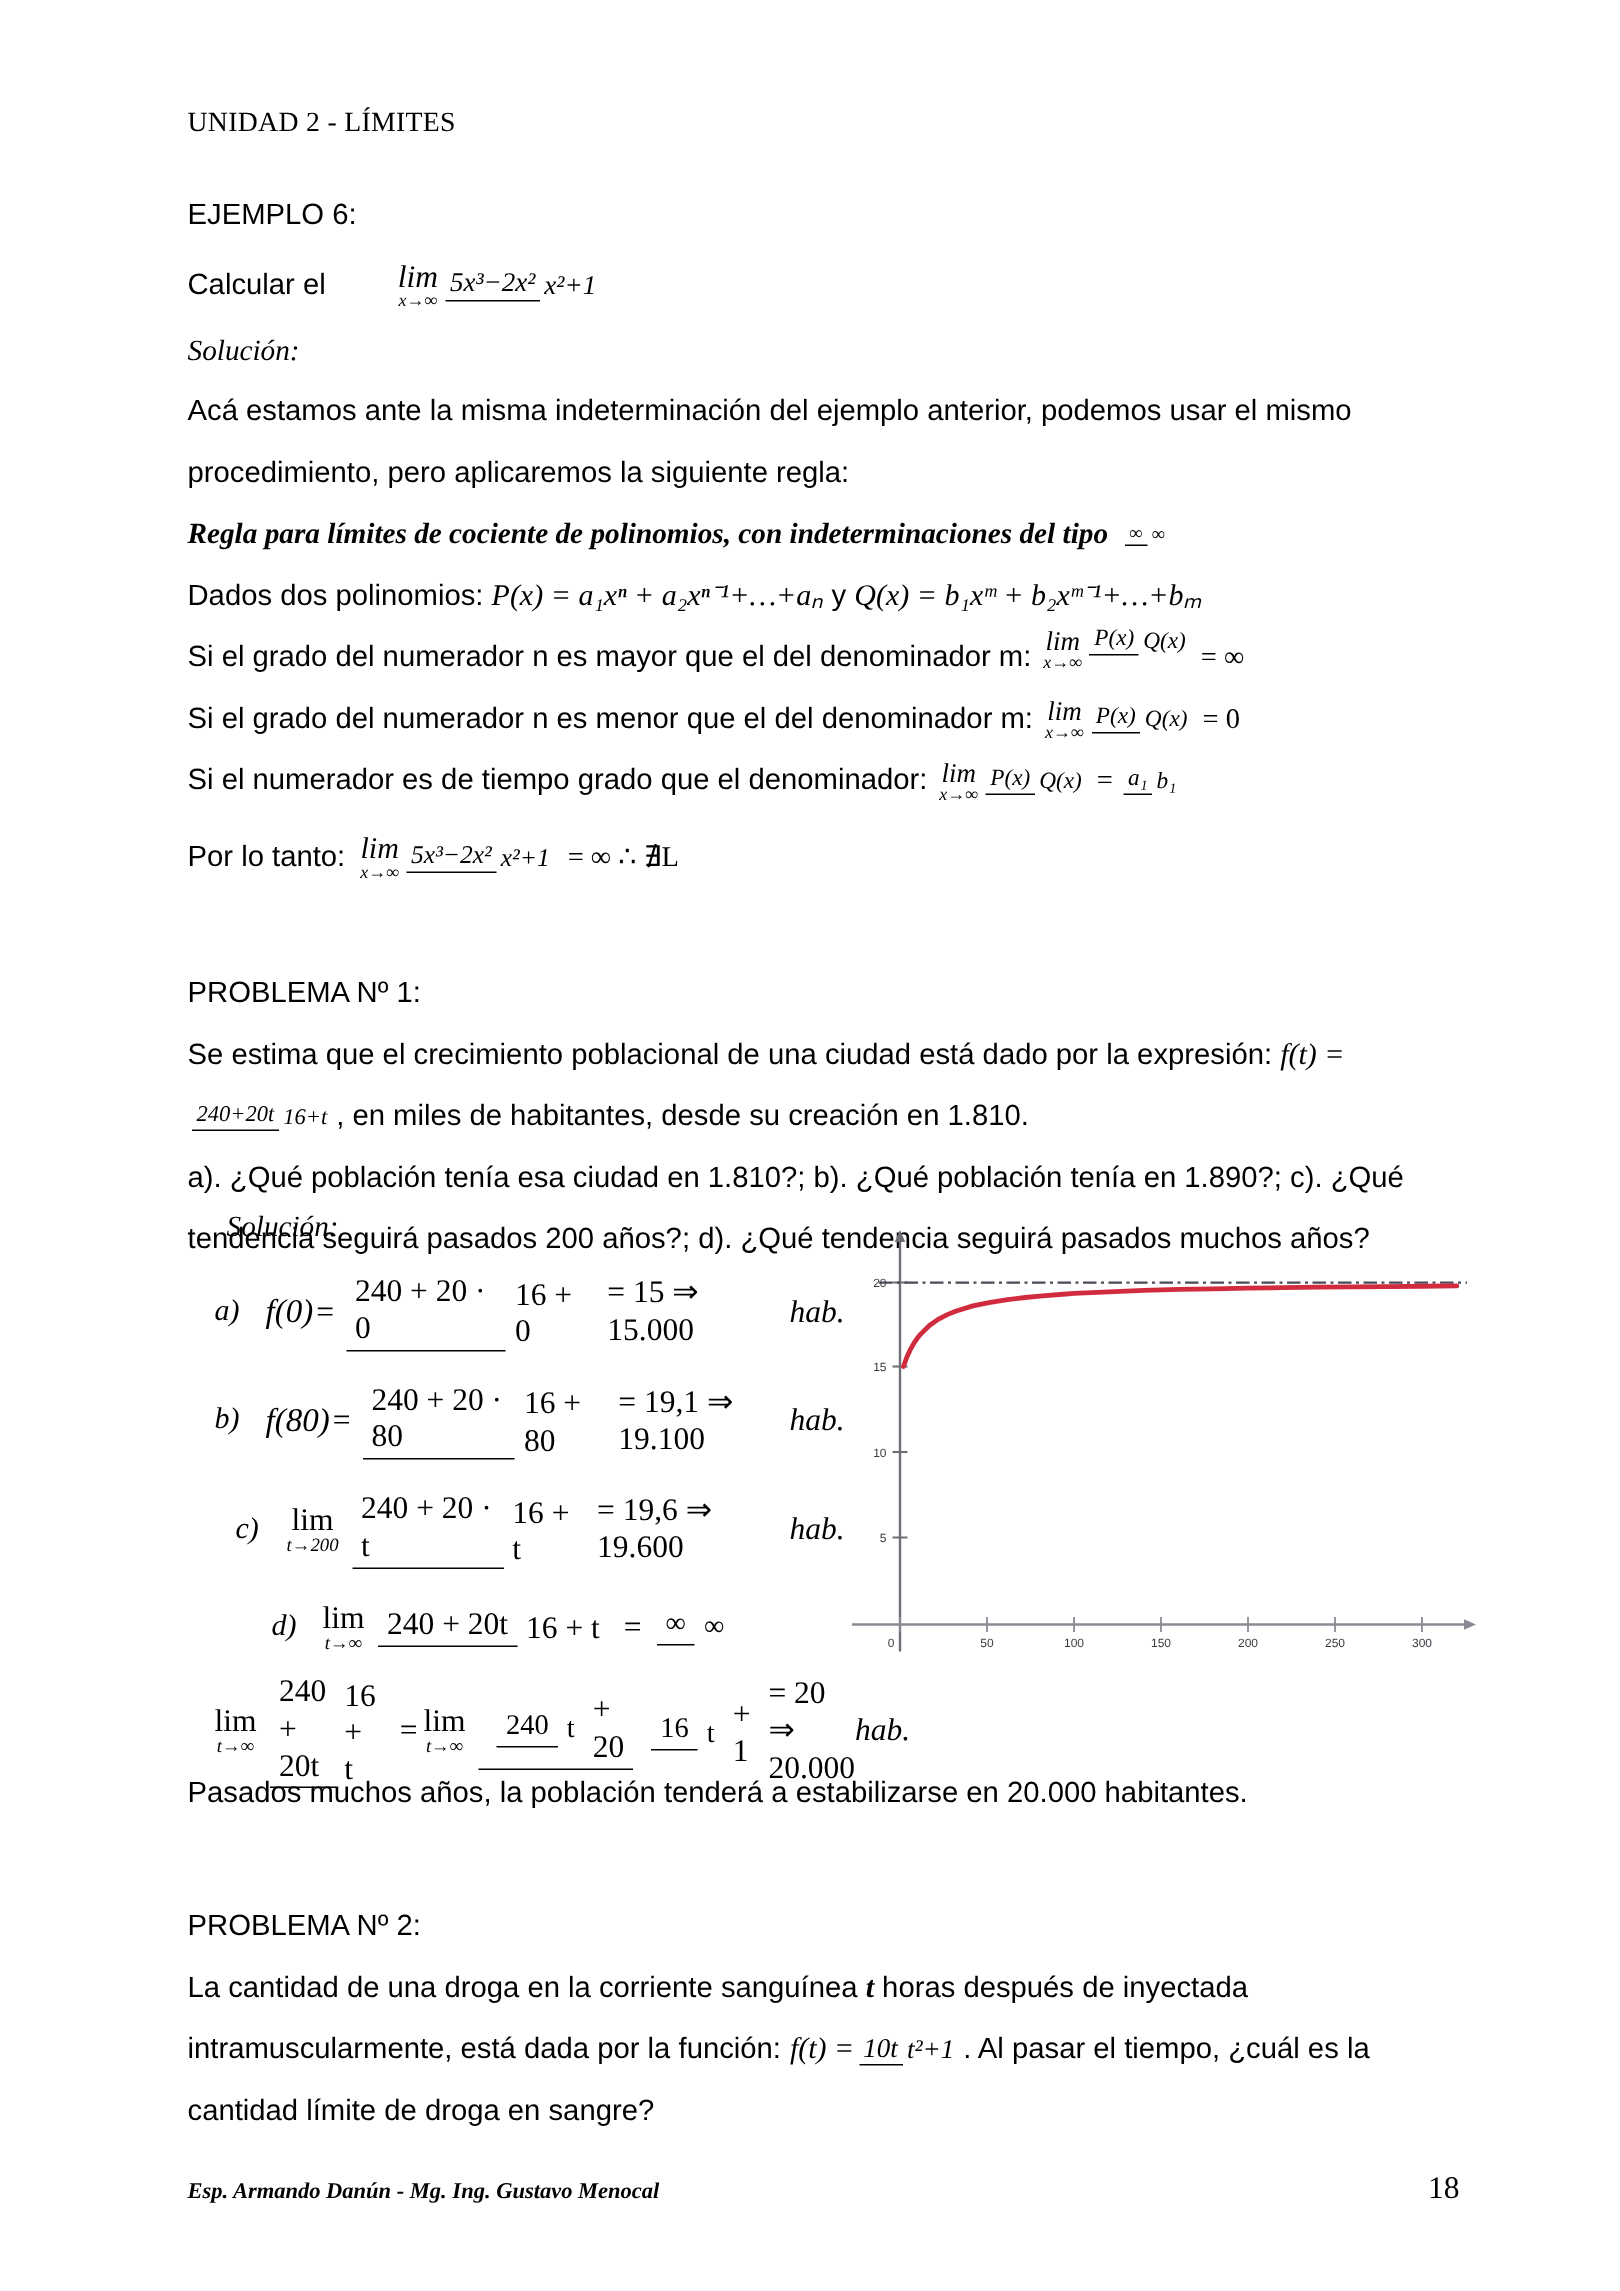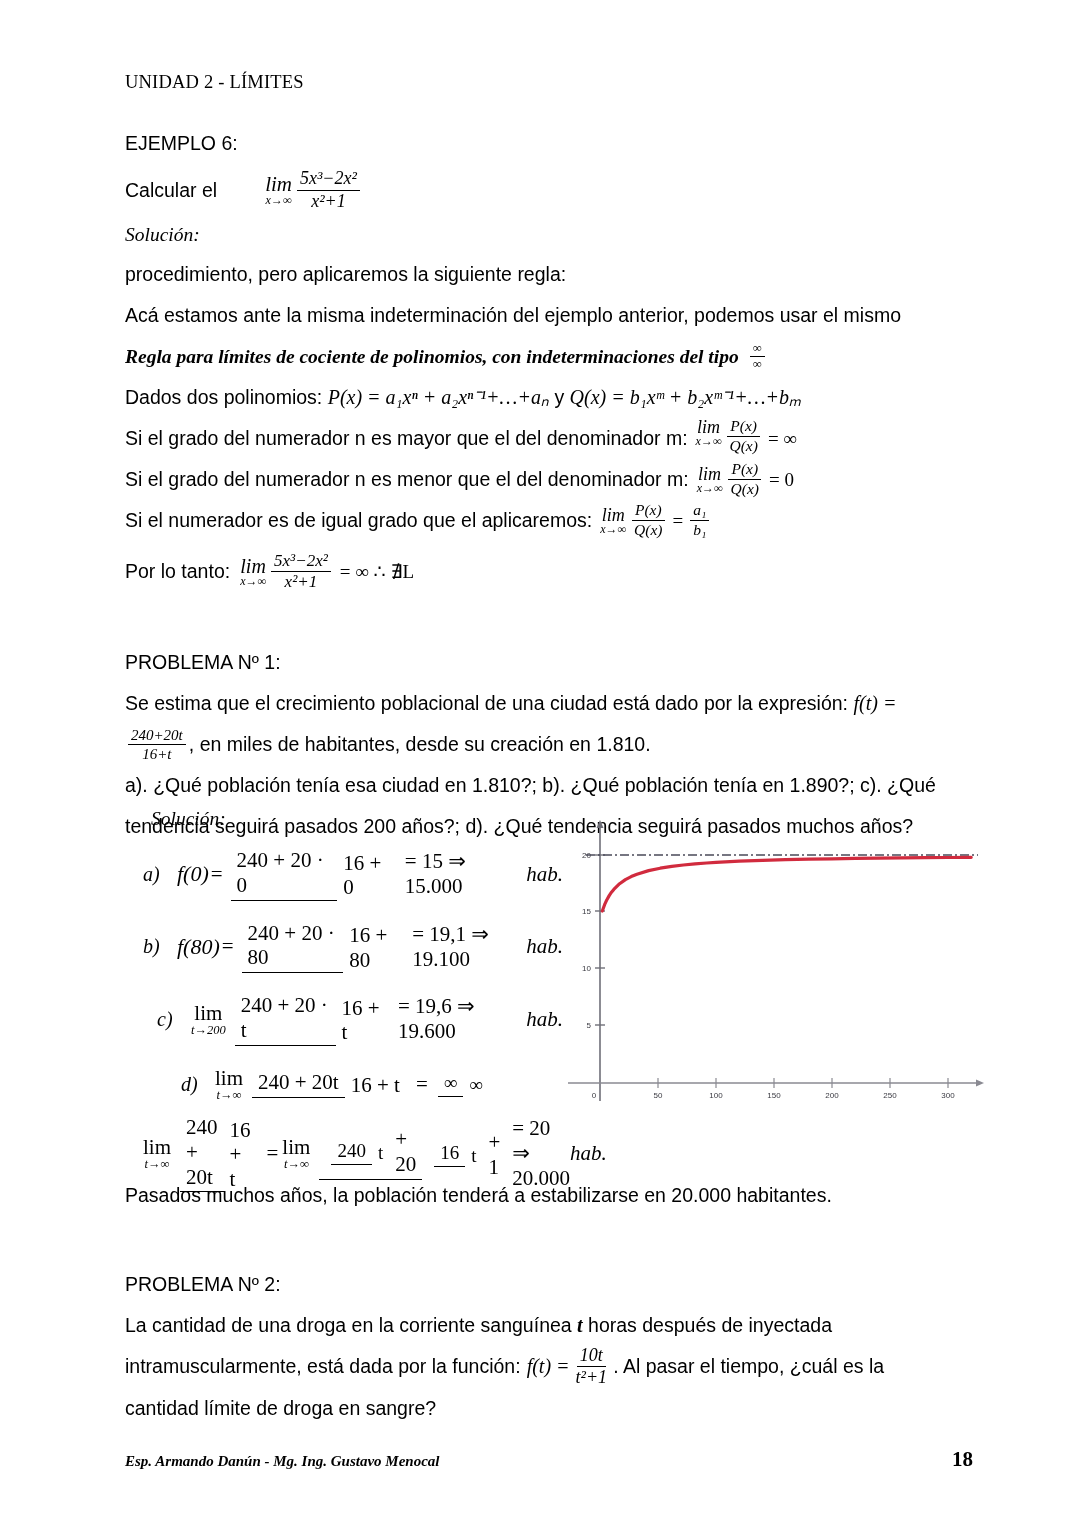--- a/index.html
+++ b/index.html
@@ -78,21 +78,21 @@
   .math-serif {
     font-family: "Liberation Serif", serif;
   }
   .bold-it {
     font-family: "Liberation Serif", serif;
     font-style: italic;
     font-weight: bold;
   }
   .frac {
     display: inline-flex;
-    flex-direction: column;
+    flex-direction: row;
     align-items: center;
     vertical-align: middle;
     margin: 0 3px;
     line-height: 1.08;
   }
   .frac > .num {
     padding: 0 3px 1px 3px;
     border-bottom: 1.2px solid #000;
   }
   .frac > .den {
@@ -209,21 +209,20 @@
   .footer-authors {
     font-family: "Liberation Serif", serif;
     font-style: italic;
     font-weight: bold;
     font-size: 15px;
     margin-top: 16px;
   }
   .footer-page {
     font-family: "Liberation Serif", serif;
     font-size: 21px;
-    font-weight: bold;
   }
 </style>
 </head>
 <body>
 
 <div class="page">
 
   <div class="content">
 
     <div class="doc-header">UNIDAD 2 - LÍMITES</div>
@@ -237,22 +236,22 @@
         <span class="lim-sub">x→∞</span>
       </span>
       <span class="frac mn" style="font-size:18px">
         <span class="num mi">5x³−2x²</span>
         <span class="den mi">x²+1</span>
       </span>
     </div>
 
     <div class="solucion">Solución:</div>
 
+    <div class="body-line">Acá estamos ante la misma indeterminación del ejemplo anterior, podemos usar el mismo</div>
     <div class="body-line">procedimiento, pero aplicaremos la siguiente regla:</div>
-    <div class="body-line">Acá estamos ante la misma indeterminación del ejemplo anterior, podemos usar el mismo</div>
 
     <div class="rule-heading">
       <span>Regla para límites de cociente de polinomios, con indeterminaciones del tipo</span>
       <span class="frac frac-xs">
         <span class="num">∞</span>
         <span class="den">∞</span>
       </span>
     </div>
 
     <div class="body-line">
@@ -282,21 +281,21 @@
         <span class="lim-sub">x→∞</span>
       </span>
       <span class="frac frac-sm">
         <span class="num mi">P(x)</span>
         <span class="den mi">Q(x)</span>
       </span>
       <span class="math-serif" style="font-size:19px; margin-left:4px">= 0</span>
     </div>
 
     <div class="body-line" style="display:flex; align-items:center;">
-      <span>Si el numerador es de igual grado que el aplicaremos:</span>
+      <span>Si el numerador es de tiempo grado que el denominador:</span>
       <span class="lim" style="margin-left:8px">
         <span class="lim-op" style="font-size:18px">lim</span>
         <span class="lim-sub">x→∞</span>
       </span>
       <span class="frac frac-sm">
         <span class="num mi">P(x)</span>
         <span class="den mi">Q(x)</span>
       </span>
       <span class="math-serif" style="font-size:19px; margin:0 4px">=</span>
       <span class="frac frac-sm">

